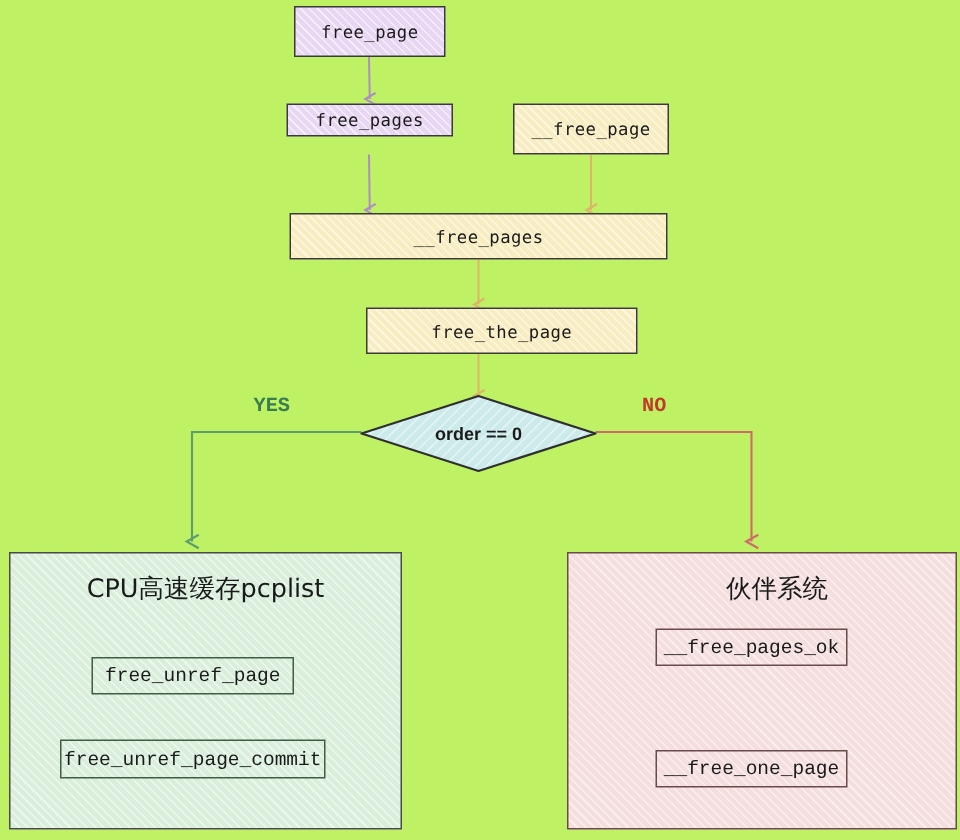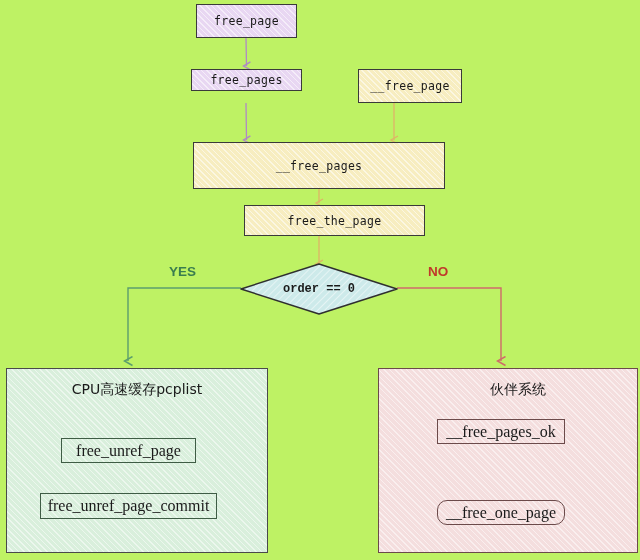--- a/index.html
+++ b/index.html
@@ -69,55 +69,55 @@
   .panel {
     position: absolute;
     box-sizing: border-box;
   }
   .panel-title {
     position: absolute;
     left: 0;
     right: 0;
     text-align: center;
     font-family: "DejaVu Sans", sans-serif;
-    font-size: 14px;
+    font-size: 17px;
     color: #1a1a1a;
   }
   .inner-box {
     position: absolute;
     box-sizing: border-box;
     display: flex;
     align-items: center;
     justify-content: center;
-    font-family: Liberation Serif, serif;
-    font-size: 16px;
+    font-family: Liberation Mono, monospace;
+    font-size: 13px;
     color: #1a1a1a;
     white-space: nowrap;
     background: transparent;
   }
   .inner-box.green {
     border: 1.3px solid #3f5c45;
   }
   .inner-box.pink {
     border: 1.3px solid #6b4a4a;
   }
   .diamond-label {
     position: absolute;
     display: flex;
     align-items: center;
     justify-content: center;
-    font-family: Liberation Mono, monospace;
+    font-family: Liberation Sans, sans-serif;
     font-size: 12px;
     font-weight: bold;
     color: #1a1a1a;
     white-space: nowrap;
   }
   .branch-label {
     position: absolute;
-    font-family: Liberation Sans, sans-serif;
+    font-family: Liberation Mono, monospace;
     font-size: 13.5px;
     font-weight: bold;
     white-space: nowrap;
   }
 </style>
 </head>
 <body>
 
 <div id="canvas">
 
@@ -164,25 +164,25 @@
   </svg>
 
   <div class="node fill-purple" style="left:196px; top:4px; width:101px; height:34px;">
     <span>free_page</span>
   </div>
 
   <div class="node fill-purple" style="left:191px; top:69px; width:111px; height:22px;">
     <span>free_pages</span>
   </div>
 
-  <div class="node fill-yellow" style="left:342px; top:69px; width:104px; height:34px;margin-left:16px;">
+  <div class="node fill-yellow" style="left:342px; top:69px; width:104px; height:34px;">
     <span>__free_page</span>
   </div>
 
-  <div class="node fill-yellow" style="left:193px; top:142px; width:252px; height:47px;">
+  <div class="node fill-yellow" style="left:193px; top:142px; width:252px; height:31px;">
     <span>__free_pages</span>
   </div>
 
   <div class="node fill-yellow" style="left:244px; top:205px; width:181px; height:31px;">
     <span>free_the_page</span>
   </div>
 
   <svg style="position:absolute; left:238px; top:262px; width:162px; height:54px;" viewBox="0 0 162 54" xmlns="http://www.w3.org/2000/svg">
     <defs>
       <pattern id="cyanhatch" patternUnits="userSpaceOnUse" width="5" height="5" patternTransform="rotate(45)">
@@ -220,17 +220,17 @@
   <div class="panel fill-pink-panel" style="left:378px; top:368px; width:260px; height:185px;"></div>
   <div class="panel-title" style="left:388px; top:381px; width:260px;">
     <span>伙伴系统</span>
   </div>
 
   <div class="inner-box pink" style="left:437px; top:419px; width:128px; height:25px;">
     <span>__free_pages_ok</span>
   </div>
 
 
-  <div class="inner-box pink" style="left:437px; top:500px; width:128px; height:25px;border-radius:10px;">
+  <div class="inner-box pink" style="left:437px; top:500px; width:128px; height:25px;">
     <span>__free_one_page</span>
   </div>
 
 </div>
 
 </body></html>

